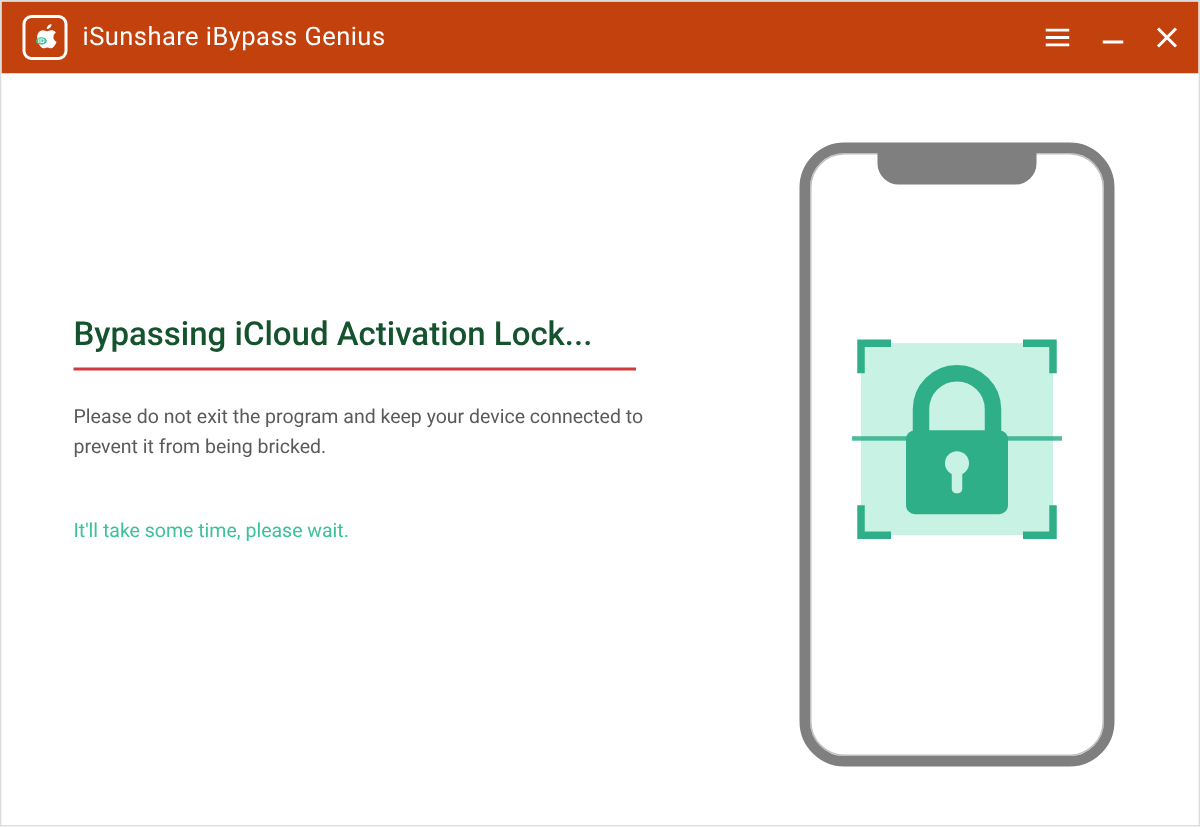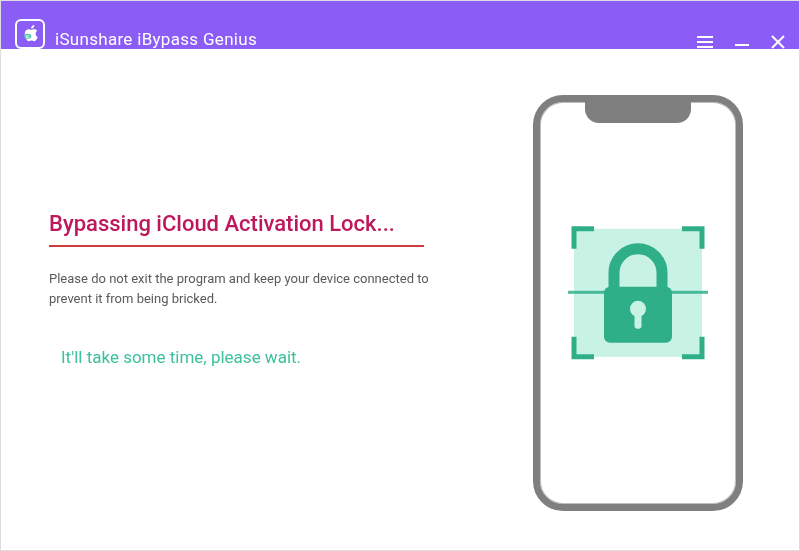--- a/index.html
+++ b/index.html
@@ -7,23 +7,23 @@
       width: 800px;
       height: 551px;
       font-family: -apple-system, BlinkMacSystemFont, "Segoe UI", Roboto, Arial, sans-serif;
       background: #fff;
       overflow: hidden;
       position: relative;
       border: 1px solid #ddd;
     }
     .titlebar {
       height: 48px;
-      background: #8b5cf6;
+      background: #c2410c;
       display: flex;
-      align-items: flex-end;
+      align-items: center;
       padding: 0 14px;
       color: #fff;
     }
     .titlebar .logo-badge {
       width: 30px;
       height: 30px;
       border: 2px solid #fff;
       border-radius: 6px;
       display: flex;
       align-items: center;
@@ -53,21 +53,21 @@
     .content {
       position: relative;
       height: calc(100% - 48px);
       background: #fff;
     }
     .heading {
       position: absolute;
       left: 48px;
       top: 162px;
       font-size: 22px;
-      color: #be185d;
+      color: #14532d;
       font-weight: 500;
     }
     .underline {
       position: absolute;
       left: 48px;
       top: 196px;
       width: 375px;
       height: 2px;
       background: #d13a3a;
     }
@@ -75,23 +75,23 @@
       position: absolute;
       left: 48px;
       top: 220px;
       width: 400px;
       font-size: 13px;
       color: #5a5a5a;
       line-height: 1.55;
     }
     .waitmsg {
       position: absolute;
-      left: 60px;
+      left: 48px;
       top: 298px;
-      font-size: 17px;
+      font-size: 13px;
       color: #3cc19b;
     }
     .phone {
       position: absolute;
       right: 56px;
       top: 46px;
       width: 210px;
       height: 416px;
       border-radius: 30px;
       border: 7px solid #7f7f7f;

